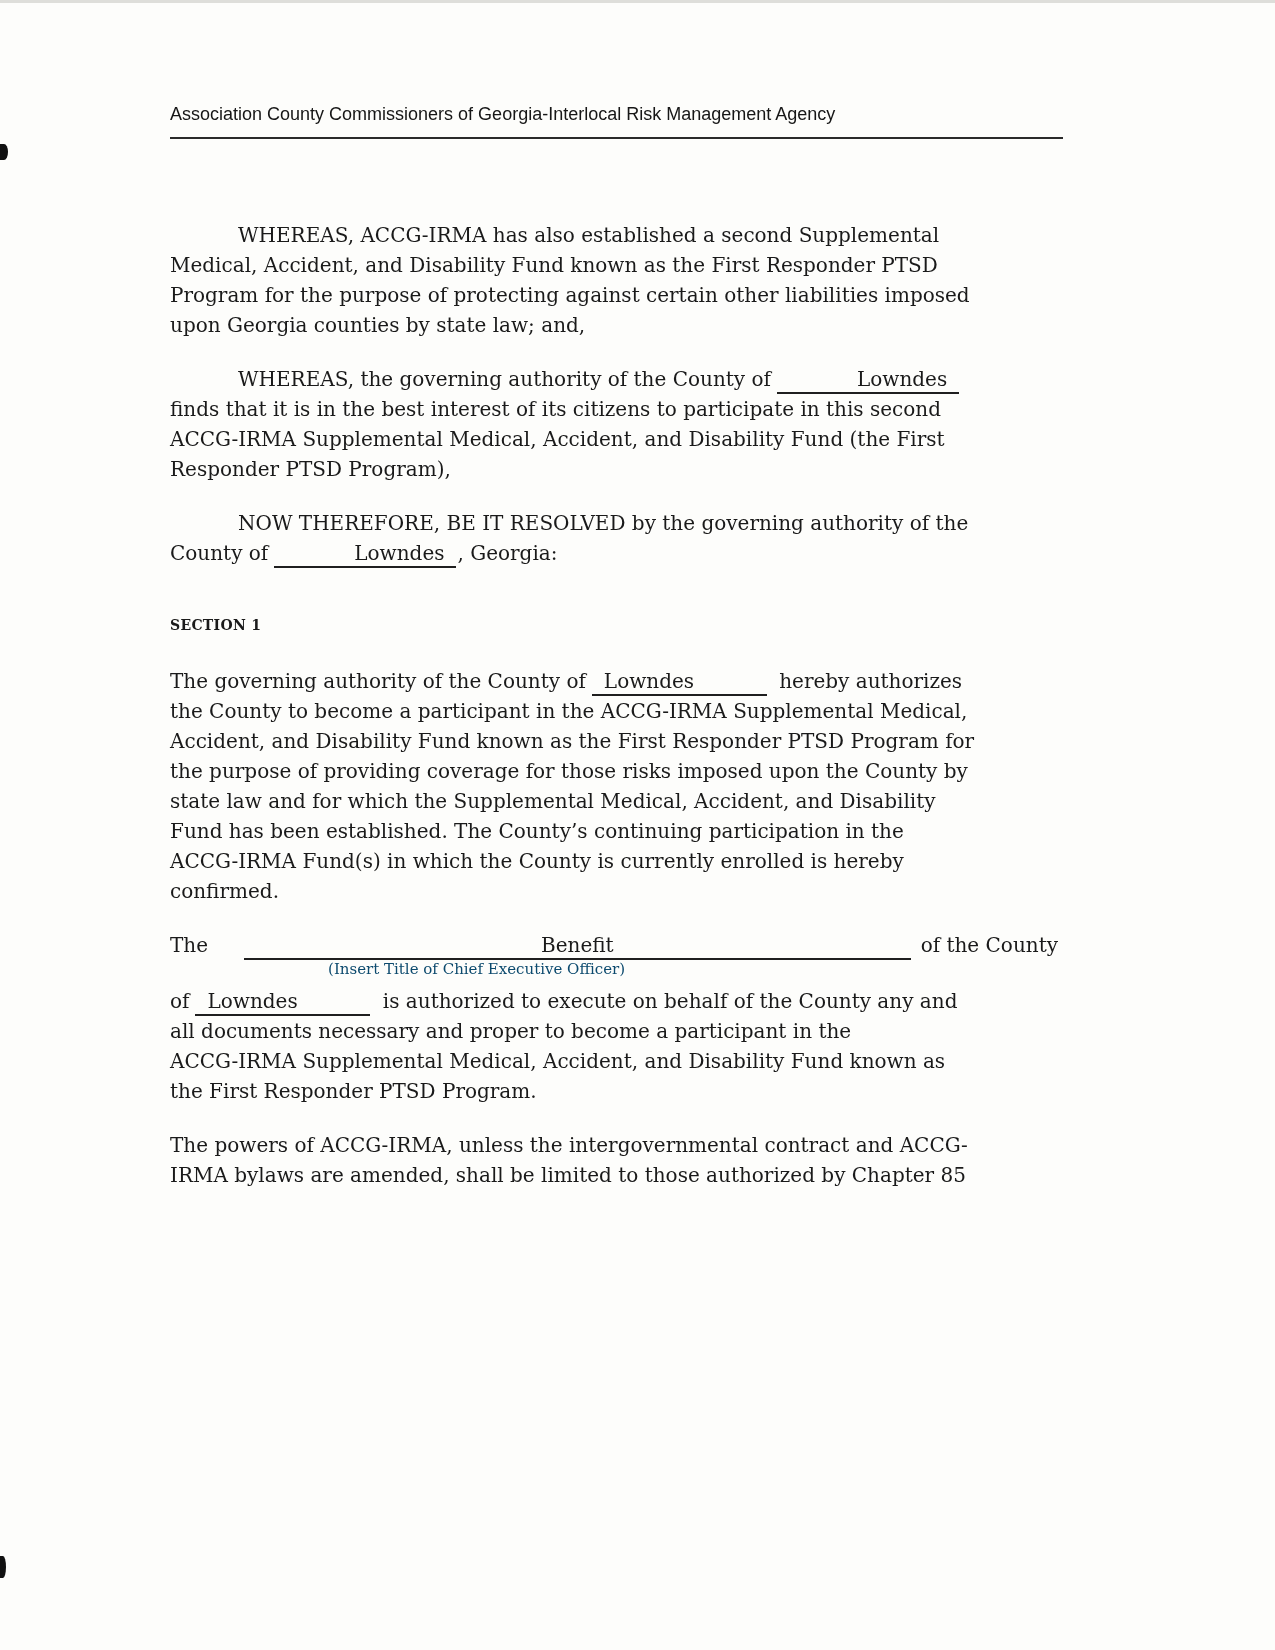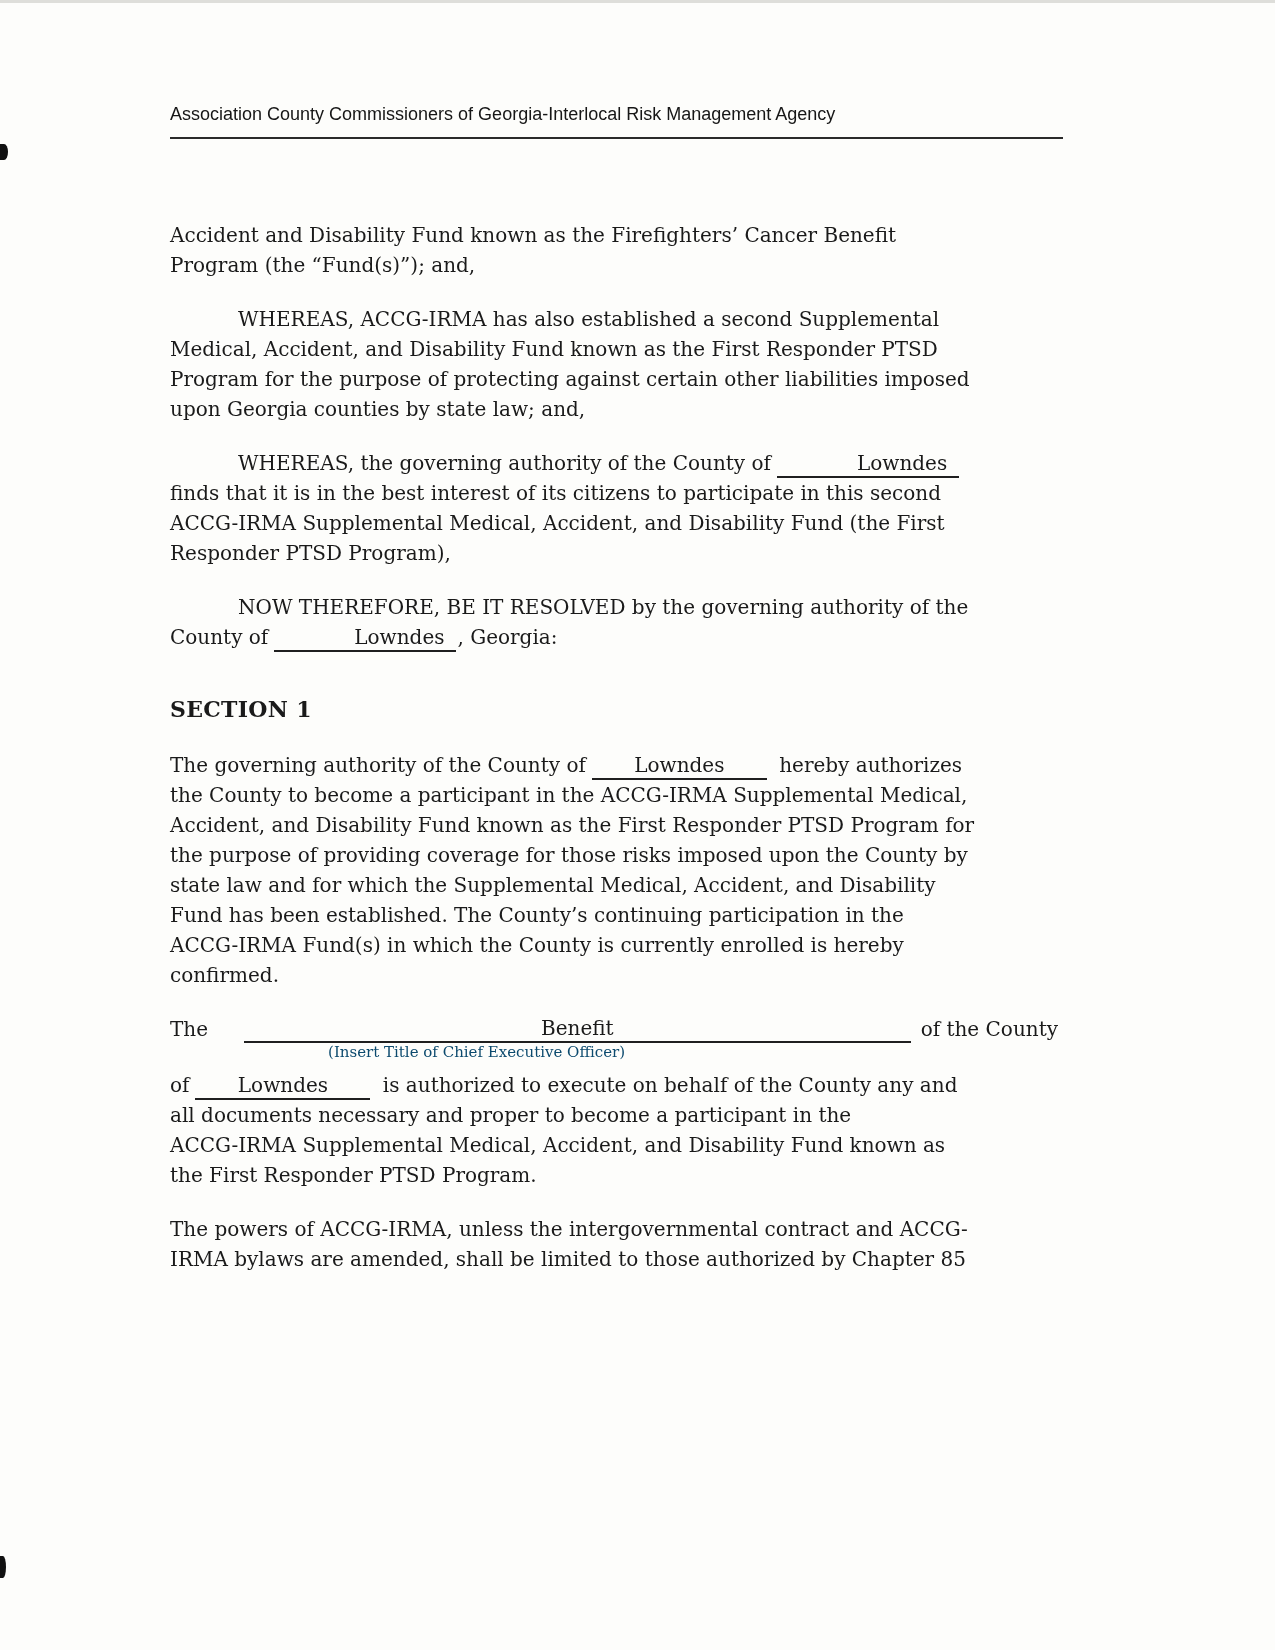--- a/index.html
+++ b/index.html
@@ -37,40 +37,40 @@
   .content {
     position: absolute; top: 220px; left: 170px; width: 888px;
     font-size: 20px; line-height: 30px;
   }
   .para {
     white-space: pre-line;
     margin: 0 0 24px 0;
   }
   .indented { text-indent: 68px; }
   .section-heading {
-    font-size: 22px; font-weight: bold;
+    font-size: 14px; font-weight: bold;
     margin: 42px 0 26px 0;
     letter-spacing: 0.3px;
   }
   .blank {
     display: inline-block;
     min-width: 175px;
     padding: 0 12px;
     margin: 0 6px;
-    text-align: center;
+    text-align: left;
     border-bottom: 2px solid #1f1f1f;
     line-height: 26px;
     vertical-align: baseline;
     white-space: nowrap;
   }
   .blank.no-right { margin-right: 1px; }
 
   
   .s2-line1 {
-    display: flex; align-items: center;
+    display: flex; align-items: flex-end;
     line-height: 30px;
   }
   .ceo-blank {
     flex: 1;
     position: relative;
     margin: 0 10px 0 36px;
     border-bottom: 2px solid #1f1f1f;
     text-align: center;
     line-height: 26px;
   }
@@ -98,22 +98,20 @@
   <div class="scan-edge-top"></div>
   <div class="speck speck-a"></div>
   <div class="speck speck-b"></div>
 
   <header class="doc-header">
     <span>Association County Commissioners of Georgia-Interlocal Risk Management Agency</span>
   </header>
 
   <main class="content">
 
-    <p class="para">Accident and Disability Fund known as the Firefighters’ Cancer Benefit
-Program (the “Fund(s)”); and,</p>
 
     <p class="para indented">WHEREAS, ACCG-IRMA has also established a second Supplemental
 Medical, Accident, and Disability Fund known as the First Responder PTSD
 Program for the purpose of protecting against certain other liabilities imposed
 upon Georgia counties by state law; and,</p>
 
     <p class="para indented"><span>WHEREAS, the governing authority of the County of</span><span class="blank"><span>Lowndes</span></span><span>
 finds that it is in the best interest of its citizens to participate in this second
 ACCG-IRMA Supplemental Medical, Accident, and Disability Fund (the First
 Responder PTSD Program),</span></p>

